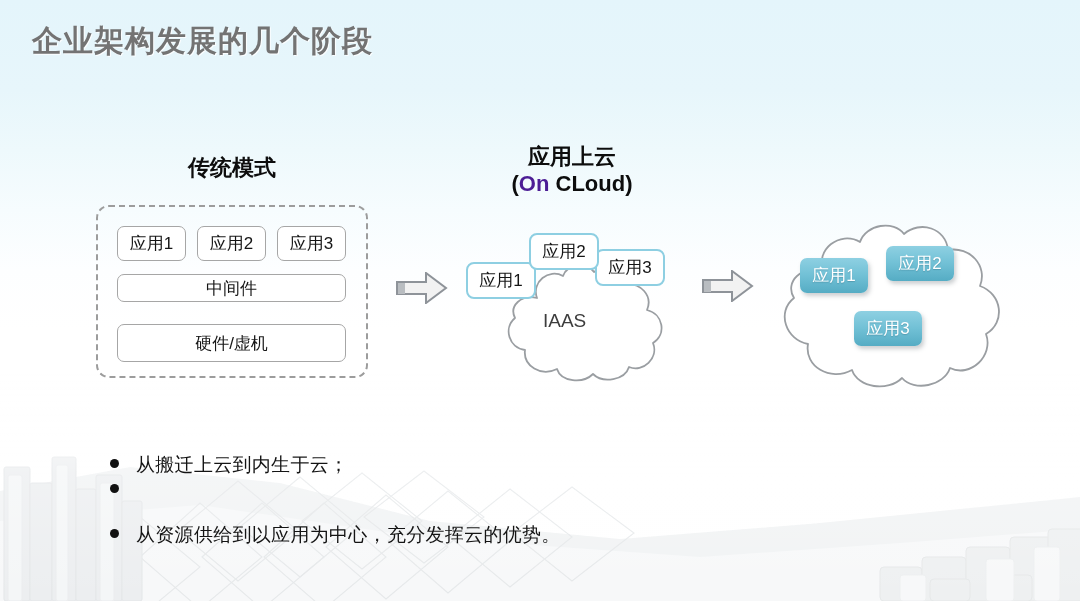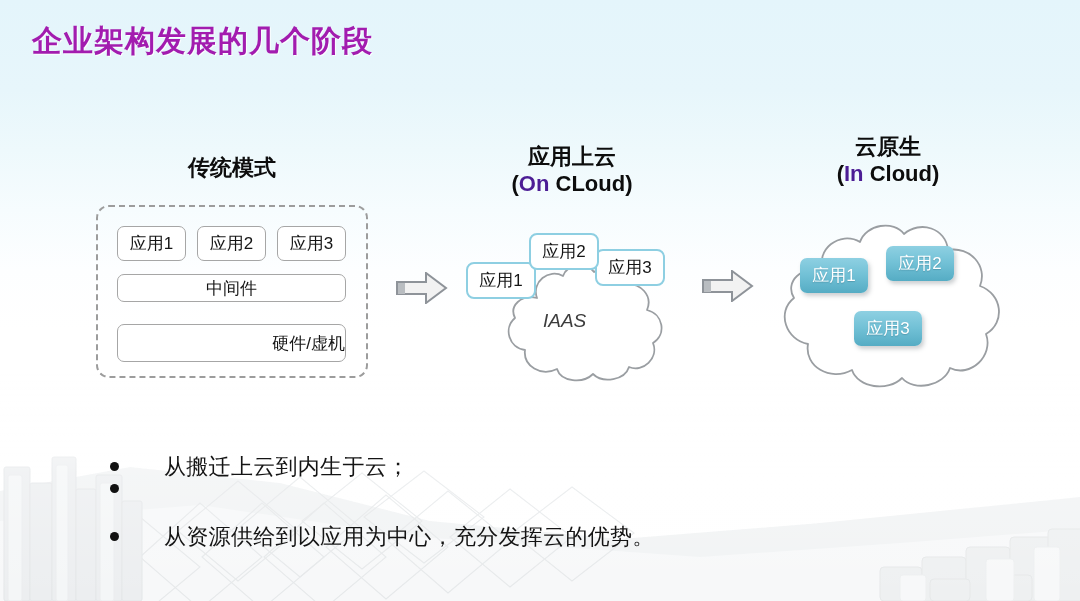--- a/index.html
+++ b/index.html
@@ -41,21 +41,21 @@
     opacity: 0.95;
   }
 
   
   .title {
     position: absolute;
     left: 32px;
     top: 21px;
     font-size: 30px;
     font-weight: bold;
-    color: #a21caf;
+    color: #737373;
     letter-spacing: 1px;
     text-shadow: 1px 1px 0 rgba(255,255,255,0.85);
     white-space: nowrap;
   }
 
   
   .panel-title {
     position: absolute;
     text-align: center;
     color: #0d0d0d;
@@ -154,25 +154,24 @@
     width: 9px;
     height: 9px;
     border-radius: 50%;
     background: #111111;
     margin-right: 17px;
     flex: 0 0 auto;
     position: relative;
     top: -3px;
   }
   .bullet-text {
-    font-size: 22px;
+    font-size: 19px;
     color: #141414;
     white-space: nowrap;
     letter-spacing: 0.3px;
-    margin-left: 28px;
   }
 </style>
 </head>
 <body>
 
 <div id="slide">
 
   <div class="bg-tint"></div>
 
   <svg class="bg-city" viewBox="0 0 1080 230" preserveAspectRatio="none">
@@ -253,21 +252,21 @@
   </div>
   <div class="tbox" style="left:197px; top:226px; width:69px; height:35px;">
     <span>应用2</span>
   </div>
   <div class="tbox" style="left:277px; top:226px; width:69px; height:35px;">
     <span>应用3</span>
   </div>
   <div class="tbox" style="left:117px; top:274px; width:229px; height:28px;">
     <span>中间件</span>
   </div>
-  <div class="tbox" style="left:117px; top:324px; width:229px; height:38px;justify-content:flex-end;">
+  <div class="tbox" style="left:117px; top:324px; width:229px; height:38px;">
     <span>硬件/虚机</span>
   </div>
 
   <svg class="arrow" style="left:396px; top:272px;" width="52" height="32" viewBox="0 0 52 32">
     <path d="M1 10 L30 10 L30 1 L50 16 L30 31 L30 22 L1 22 Z" fill="#f2f2f2" stroke="#8e9399" stroke-width="2" stroke-linejoin="miter"></path>
     <rect x="2" y="11" width="7" height="11" fill="#b9bdc1"></rect>
   </svg>
 
   <div class="panel-title" style="left:472px; top:144px; width:200px;">
     <span class="line1">应用上云</span>
@@ -283,41 +282,37 @@
                C154 24, 166 38, 160 52
                C176 56, 180 76, 166 85
                C172 100, 156 115, 142 109
                C138 122, 116 126, 106 116
                C96 126, 74 124, 70 111
                C54 119, 36 108, 38 92
                C22 90, 16 70, 28 60
                C22 48, 34 36, 50 40 Z" fill="#ffffff" stroke="#9a9ea2" stroke-width="1.8" stroke-linejoin="round"></path>
     </svg>
   </div>
-  <div class="iaas-label" style="left:543px; top:310px;font-style:italic;">IAAS</div>
+  <div class="iaas-label" style="left:543px; top:310px;">IAAS</div>
 
   <div class="cbox" style="left:466px; top:262px; width:70px; height:37px;">
     <span>应用1</span>
   </div>
   <div class="cbox" style="left:529px; top:233px; width:70px; height:37px; z-index:6;">
     <span>应用2</span>
   </div>
   <div class="cbox" style="left:595px; top:249px; width:70px; height:37px; z-index:5;">
     <span>应用3</span>
   </div>
 
   <svg class="arrow" style="left:702px; top:270px;" width="52" height="32" viewBox="0 0 52 32">
     <path d="M1 10 L30 10 L30 1 L50 16 L30 31 L30 22 L1 22 Z" fill="#f2f2f2" stroke="#8e9399" stroke-width="2" stroke-linejoin="miter"></path>
     <rect x="2" y="11" width="7" height="11" fill="#b9bdc1"></rect>
   </svg>
 
-  <div class="panel-title" style="left:788px; top:134px; width:200px;">
-    <span class="line1">云原生</span>
-    <span class="line2"><span>(</span><span class="redword">In</span><span> Cloud)</span></span>
-  </div>
 
   <div class="cloudwrap" style="left:762px; top:216px;">
     <svg width="252" height="176" viewBox="0 0 252 176">
       <path d="M62 56
                C52 34, 78 14, 98 26
                C104 8, 132 4, 142 18
                C158 4, 184 12, 186 34
                C208 30, 226 50, 218 70
                C240 78, 244 106, 224 118
                C232 140, 208 162, 188 152

